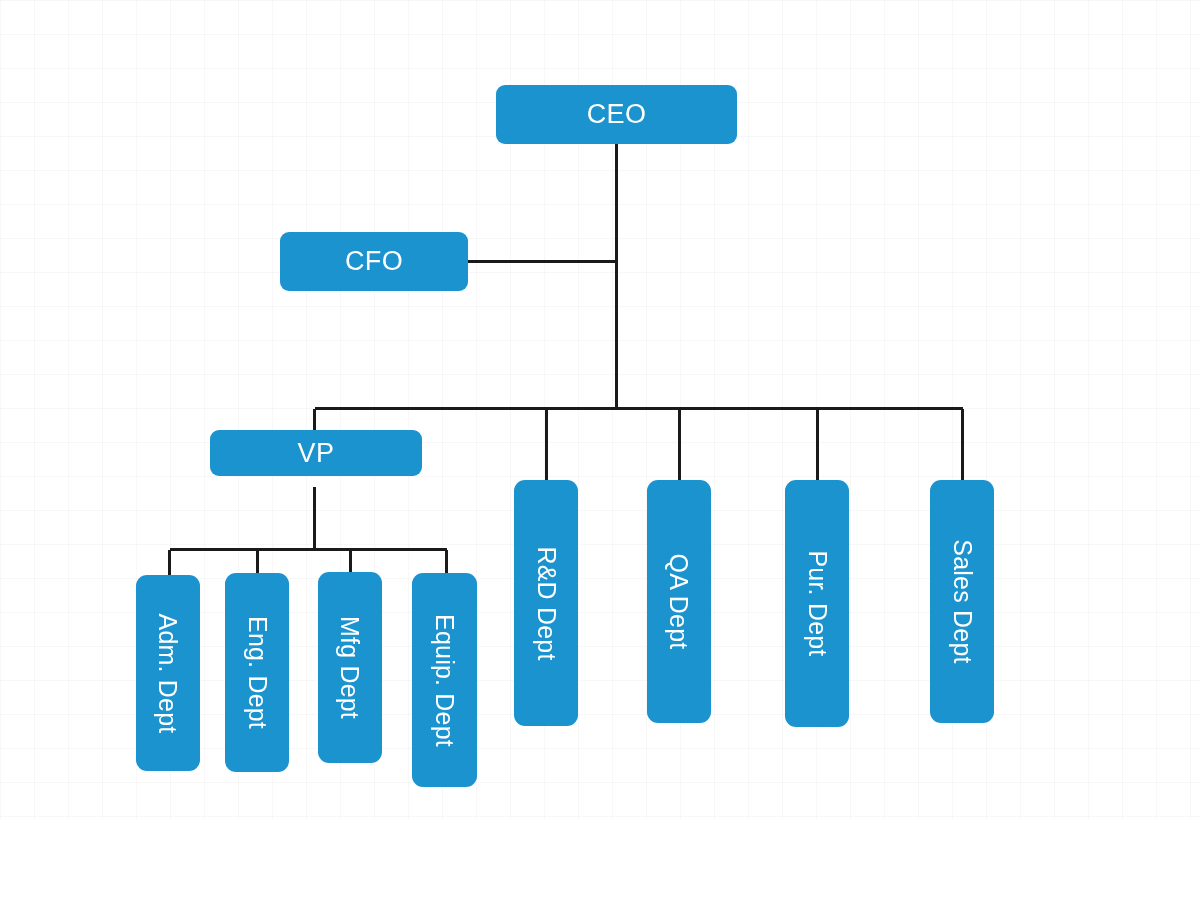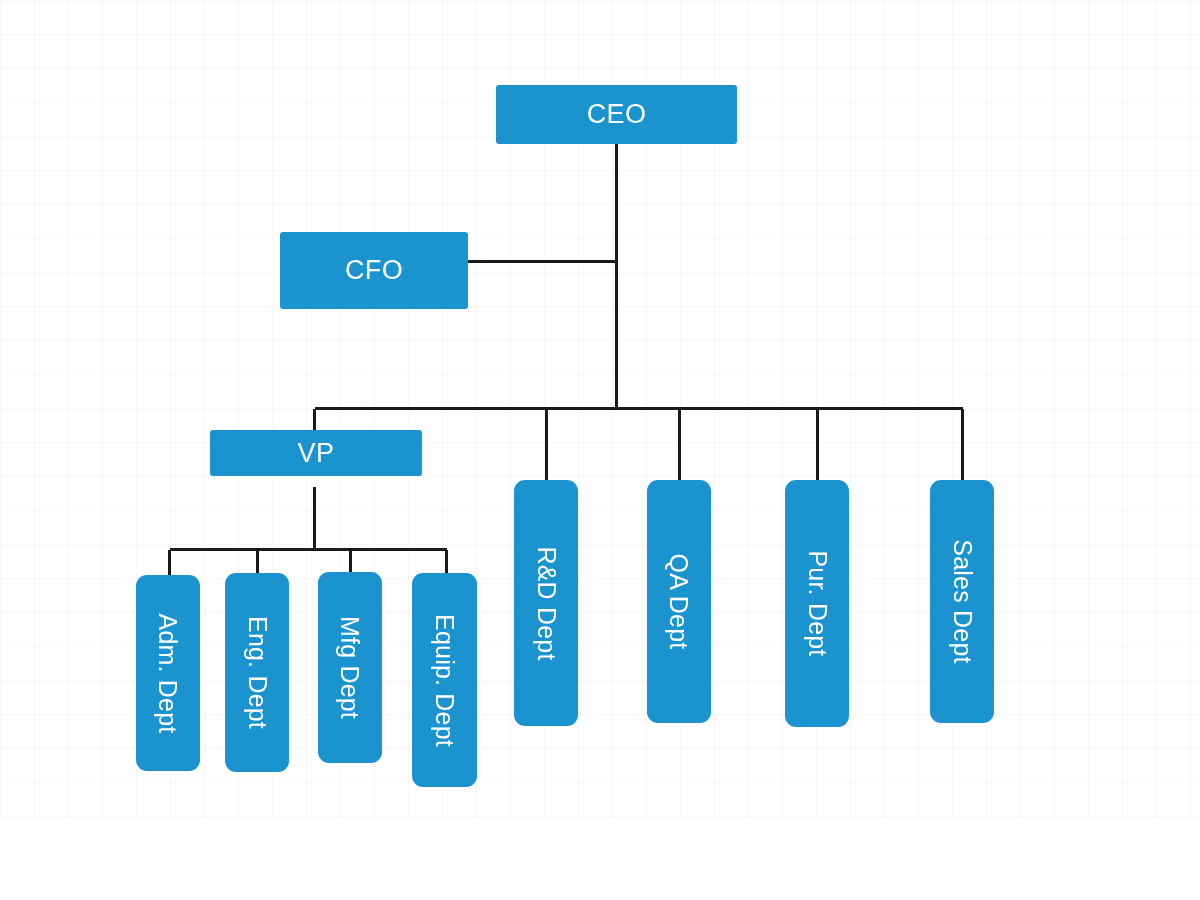--- a/index.html
+++ b/index.html
@@ -45,21 +45,21 @@
     color: #ffffff;
     display: flex;
     align-items: center;
     justify-content: center;
     border-radius: 9px;
     overflow: hidden;
   }
   .node.horizontal {
     font-size: 27px;
     letter-spacing: 0.4px;
-    border-radius: 3px;
+    border-radius: 9px;
   }
   .node.vertical {
     border-radius: 11px;
   }
   .node.vertical .vlabel {
     display: block;
     white-space: nowrap;
     font-size: 25px;
     letter-spacing: 0.2px;
     transform: rotate(90deg);
@@ -96,21 +96,21 @@
       <path d="M 257.5 549.5 L 257.5 574"></path>
       <path d="M 350.5 549.5 L 350.5 573"></path>
       <path d="M 446.5 549.5 L 446.5 574"></path>
     </g>
   </svg>
 
   <div class="node horizontal" style="left: 496px; top: 85px; width: 241px; height: 59px; background: rgb(26, 147, 206); color: rgb(255, 255, 255);">
     <span>CEO</span>
   </div>
 
-  <div class="node horizontal" style="left: 280px; top: 232px; width: 188px; height: 77px; background: rgb(26, 147, 206); color: rgb(255, 255, 255); align-items: center;">
+  <div class="node horizontal" style="left: 280px; top: 232px; width: 188px; height: 59px; background: rgb(26, 147, 206); color: rgb(255, 255, 255); align-items: center;">
     <span>CFO</span>
   </div>
 
   <div class="node horizontal" style="left: 210px; top: 430px; width: 212px; height: 46px; background: rgb(26, 147, 206); color: rgb(255, 255, 255);">
     <span>VP</span>
   </div>
 
   <div class="node vertical" style="left: 514px; top: 480px; width: 64px; height: 246px; background: rgb(26, 147, 206); color: rgb(255, 255, 255);">
     <span class="vlabel">R&amp;D Dept</span>
   </div>

